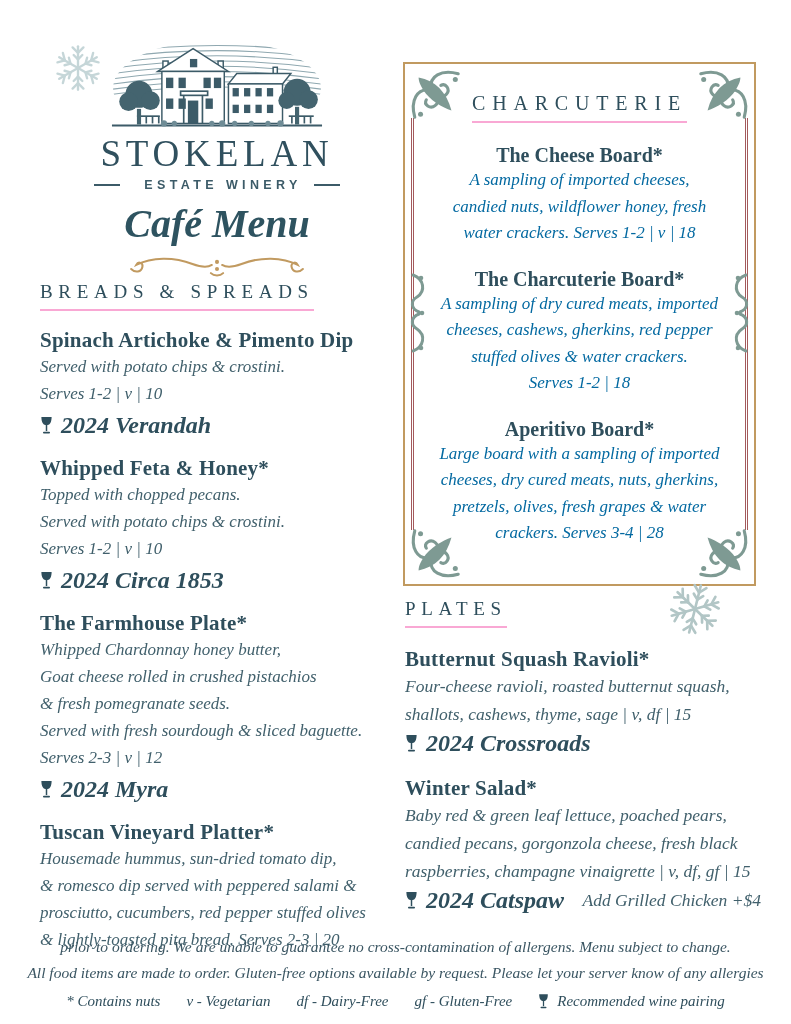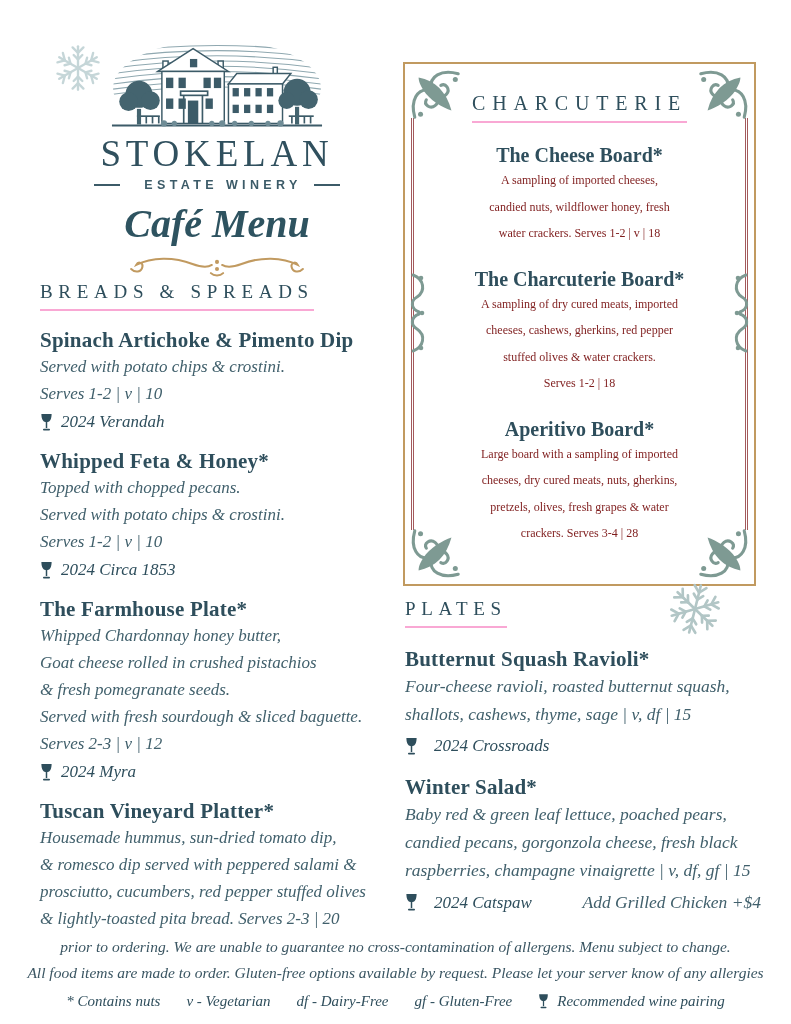--- a/index.html
+++ b/index.html
@@ -32,45 +32,45 @@
   .section-title {
     display:inline-block; font-size:19px; letter-spacing:.30em; color:#2e4e5c;
     border-bottom:2px solid #f9a8d4; padding-bottom:6px; font-weight:400;
   }
   .left-col .section-title { }
   .menu-item { margin-top:17px; }
   .item-name { font-size:21px; font-weight:bold; color:#2e4e5c; letter-spacing:.01em; }
   .item-line { font-size:17px; font-style:italic; color:#41606c; line-height:27px; }
   .wine-row { display:flex; align-items:center; gap:8px; margin-top:5px; }
   .wine-glass { width:13px; height:19px; flex:0 0 auto; }
-  .wine-label { font-size:17px; font-style:italic; font-weight:normal; color:#2e4e5c; }
+  .wine-label { font-size:24px; font-style:italic; font-weight:bold; color:#2e4e5c; }
   
   .char-box {
     position:absolute; left:403px; top:62px; width:353px; height:524px;
     border:2px solid #c19a60; text-align:center;
   }
   .pinstripe { position:absolute; top:54px; bottom:54px; width:3px;
     border-left:1px solid #a35a5c; border-right:1px solid #a35a5c; }
   .pin-l { left:6px; } .pin-r { right:6px; }
   .corner-fl { position:absolute; width:56px; height:56px; }
   .fl-tl { left:3px; top:3px; }
   .fl-tr { right:3px; top:3px; transform:scaleX(-1); }
   .fl-bl { left:3px; bottom:3px; transform:scaleY(-1); }
   .fl-br { right:3px; bottom:3px; transform:scale(-1,-1); }
   .side-fl { position:absolute; width:26px; height:86px; top:206px; }
   .fl-ml { left:0px; } .fl-mr { right:0px; transform:scaleX(-1); }
   .char-box .section-title { margin-top:28px; letter-spacing:.34em; font-size:20px; }
   .board { margin-top:21px; padding:0 26px; }
   .board-name { font-size:20px; font-weight:bold; color:#2e4e5c; }
-  .board-line { font-size:12px; color:#7f1d1d; line-height:26.5px; }
+  .board-line { font-size:17px; font-style:italic; color:#0369a1; line-height:26.5px; }
   
   .plates-col { position:absolute; left:405px; top:598px; width:370px; }
   .plate-item { margin-top:19px; }
   .plate-item .item-line { font-size:17.5px; line-height:28px; }
-  .plate-wine-row { display:flex; align-items:center; gap:16px; margin-top:8px; }
+  .plate-wine-row { display:flex; align-items:center; gap:8px; margin-top:2px; }
   .extra-label { margin-left:auto; margin-right:14px; font-size:17.5px; font-style:italic; color:#41606c; }
   
   .footer { position:absolute; left:0; top:934px; width:791px; text-align:center; }
   .footer-note { font-size:15.5px; font-style:italic; color:#3a5562; line-height:26px; }
   .legend-row {
     display:flex; justify-content:center; align-items:center; gap:26px;
     margin-top:7px; font-size:15px; font-style:italic; color:#2f4e5c;
   }
   .legend-item { white-space:nowrap; }
   .legend-wine { display:flex; align-items:center; gap:8px; }

